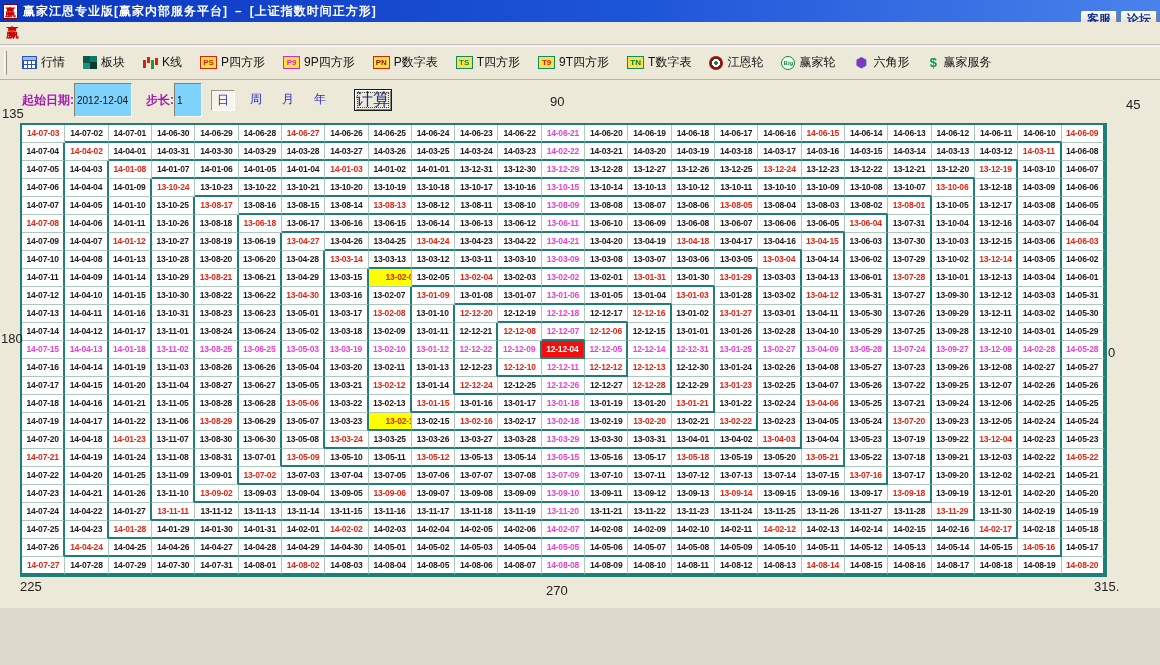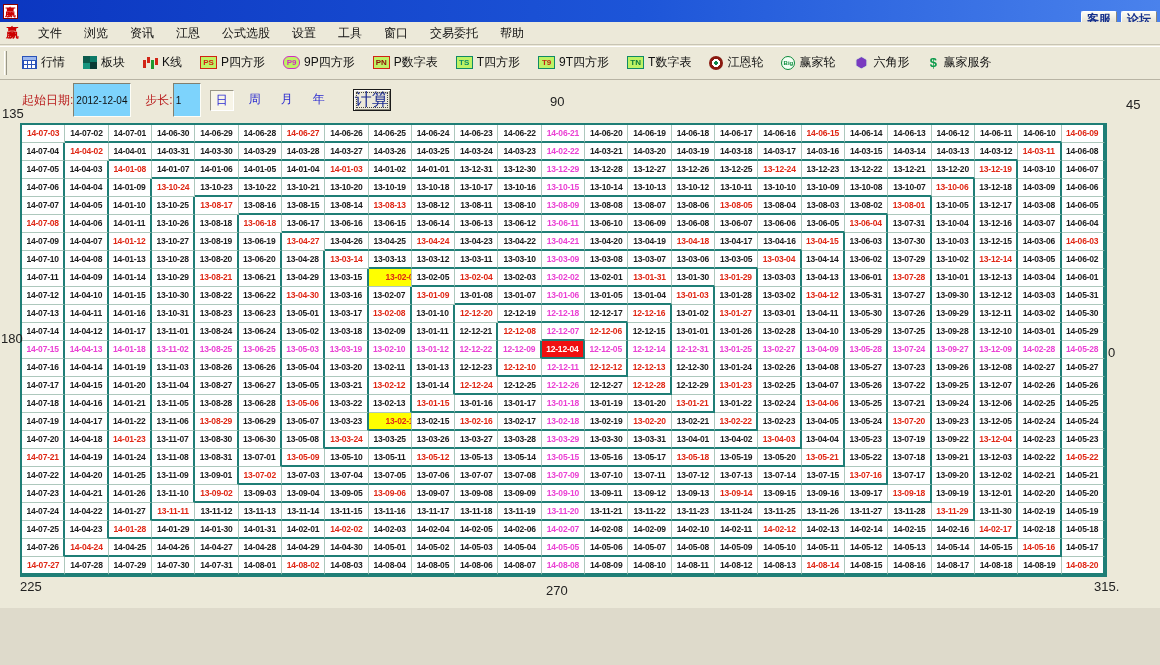--- a/index.html
+++ b/index.html
@@ -51,38 +51,38 @@
       linear-gradient(90deg,#2a52b8 1px,transparent 1px) 0 0/4px 100%,
       linear-gradient(#2a52b8 1px,transparent 1px) 0 3px/100% 4px; background-color:#fff; }
   .icon-blocks { width:14px; height:13px; background:
       conic-gradient(from 0deg,#0d7a68 0 25%,#0a3a34 0 50%,#17947e 0 75%,#0b5a4c 0); }
   .icon-kline { width:15px; height:14px; background-color:transparent; background-image:
       linear-gradient(#d22516 0 0),linear-gradient(#d22516 0 0),linear-gradient(#1f9a2f 0 0),linear-gradient(#d22516 0 0);
       background-size:3px 8px,3px 6px,3px 9px,3px 7px;
       background-position:0 4px,4px 1px,8px 4px,12px 2px; background-repeat:no-repeat; }
   .icon-box { width:17px; height:13px; border-width:1px; border-style:solid;
       font-size:8px; font-weight:bold; line-height:11px; text-align:center;
-      font-family:"Liberation Sans",sans-serif; background:#bef264; }
+      font-family:"Liberation Sans",sans-serif; background:#fde047; }
   .icon-ps { border-color:#d02414; color:#d02414; }
-  .icon-p9 { border-color:#d02cc4; color:#d02cc4;border-radius:6px; }
+  .icon-p9 { border-color:#d02cc4; color:#d02cc4; }
   .icon-pn { border-color:#d02414; color:#8c1408; }
   .icon-ts { border-color:#0f8a66; color:#0f8a66; }
   .icon-t9 { border-color:#0f8a66; color:#c02414; }
   .icon-tn { border-color:#0f8a66; color:#0a7a3a; }
   .icon-gannwheel { width:14px; height:14px; border-radius:50%;
       background:radial-gradient(circle,#0a8a4a 0 2px,#fff 2px 4px,#8a1a10 4px 7px,#5a0e08 7px); }
   .icon-winnerwheel { width:14px; height:14px; border-radius:50%; border:1px solid #0a8a3a;
       color:#0a8a3a; font-size:6px; font-weight:bold; line-height:12px; text-align:center; background:#f4fff4; }
   .icon-hexagon { width:16px; height:14px; color:#7a3ac0; font-size:13px; line-height:14px; text-align:center; }
   .icon-hexagon::before { content:"⬢"; text-shadow:0 0 1px #2a52b8; }
   .icon-service { width:12px; height:14px; color:#0a9a4a; font-size:13px; font-weight:bold; line-height:14px; text-align:center; }
   
   .controls { position:absolute; left:0; top:80px; width:1160px; height:40px;
       background:#ece9d9; display:flex; align-items:center; font-size:12px; }
-  .ctl-label { color:#b91c1c; font-weight:normal; }
+  .ctl-label { color:#a21caf; font-weight:bold; }
   .ctl-input { height:18px; border:1px solid #82806f; border-bottom-color:#fdfdf6; border-right-color:#fdfdf6;
       background:#7dd3fc; font-size:10px; font-family:"Liberation Sans",sans-serif; padding:16px 2px; color:#111; }
   .period { color:#2a2ad0; padding:1px 5px; margin:0 5px; }
   .period.selected { background:#f8f5e8; border:1px solid #9a9788; border-bottom-color:#fff; border-right-color:#fff; }
   .calc-btn { margin-left:18px; width:38px; height:22px; background:#ece9d9;
       border:1px solid #1a1a1a; box-shadow:inset 1px 1px 0 #fff, inset -1px -1px 0 #8a887a;
       outline:1px dotted #444; outline-offset:-4px;
       color:#1a2a90; font-size:17px; font-family:"Liberation Sans",sans-serif; line-height:18px; text-align:center; }
   
   .gridwrap {
@@ -105,40 +105,29 @@
   .cell.c { background:#f01010; color:#ffffff; }
   
   .angle { position:absolute; font-size:13px; color:#222; }
   .bottom-strip { position:absolute; left:0; top:608px; width:1160px; height:57px; background:#dedacb; }
 </style>
 </head>
 <body>
 
 <div class="titlebar">
   <span class="title-icon">赢</span>
+  <span class="title-text">赢家江恩专业版[赢家内部服务平台] － [上证指数时间正方形]</span>
   <span class="title-buttons">
     <span class="tb-btn">客服</span>
     <span class="tb-btn">论坛</span>
   </span>
 </div>
 
 <div class="menubar">
   <span class="menu-logo">赢</span>
-  <span id="menu-items" style="display:flex;">
-      <span class="menu-item">文件</span>
-      <span class="menu-item">浏览</span>
-      <span class="menu-item">资讯</span>
-      <span class="menu-item">江恩</span>
-      <span class="menu-item">公式选股</span>
-      <span class="menu-item">设置</span>
-      <span class="menu-item">工具</span>
-      <span class="menu-item">窗口</span>
-      <span class="menu-item">交易委托</span>
-      <span class="menu-item">帮助</span>
-    </span>
 </div>
 
 <div class="toolbar">
   <span class="tool-handle"></span>
   <span id="toolbar-items" style="display:flex; align-items:flex-start;">
       <span class="tool-item">
         <span class="icon icon-grid"></span>
         <span>行情</span>
       </span>
       <span class="tool-item">

